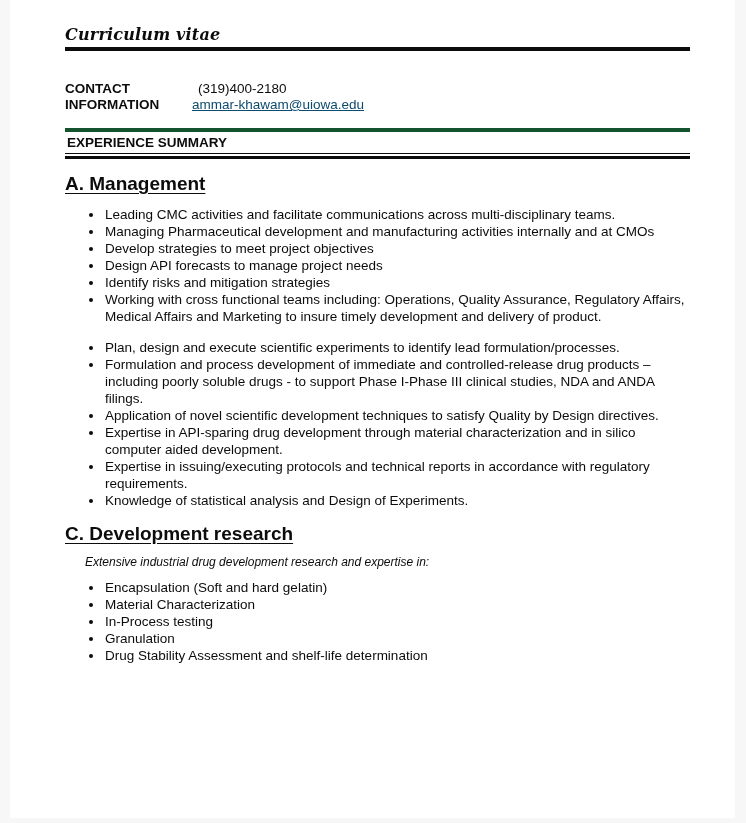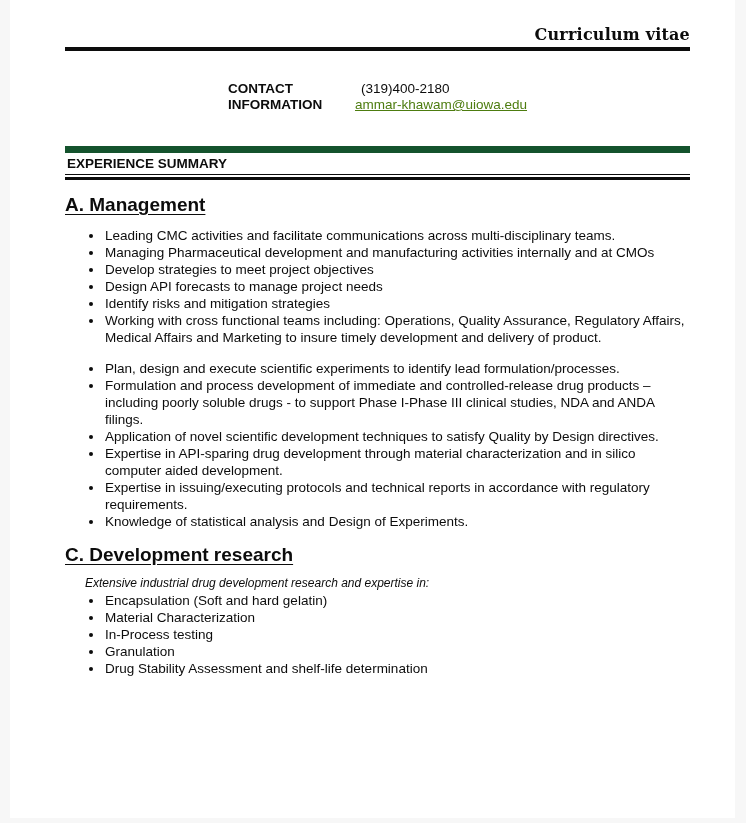--- a/index.html
+++ b/index.html
@@ -12,57 +12,57 @@
   }
   .page {
     position: absolute;
     left: 10px; top: 0;
     width: 725px; height: 818px;
     background: #ffffff;
     padding: 0 45px 0 55px;
   }
   .doc-title {
     padding-top: 25px;
-    text-align: right;
+    text-align: left;
     font-family: "DejaVu Serif", serif;
+    font-style: italic;
     font-weight: 700;
     font-size: 16px;
     letter-spacing: 0.2px;
   }
   .person-name {
     margin-top: 16px;
     font-size: 28px;
     font-weight: 700;
     letter-spacing: -0.5px;
   }
   .name-rule {
     margin-top: 3px;
     height: 4px;
     background: #0c0c0c;
   }
   .contact-row {
     margin-top: 30px;
     display: flex;
     font-size: 13.5px;
     line-height: 16px;
-    justify-content: center;
   }
   .contact-label {
     width: 127px;
     font-weight: 700;
     flex-shrink: 0;
   }
   .contact-values a {
-    color: #4d7c0f;
+    color: #0c4a6e;
     text-decoration: underline;
   }
   .contact-phone { padding-left: 6px; }
   .summary-header {
-    margin-top: 33px;
-    border-top: 7px solid #14532d;
+    margin-top: 15px;
+    border-top: 4px solid #14532d;
     border-bottom: 3px solid #0c0c0c;
     padding-bottom: 2px;
   }
   .summary-header .title-row {
     font-weight: 700;
     font-size: 13.5px;
     padding: 3px 0 3px 2px;
     border-bottom: 1px solid #0c0c0c;
   }
   .cv-section { margin-top: 14px; }
@@ -75,21 +75,21 @@
   .sec-intro {
     font-style: italic;
     font-size: 12px;
     margin: 9px 0 0 20px;
     line-height: 17px;
   }
   ul.bullets {
     list-style: none;
     margin: 11px 0 0 0;
   }
-  .cv-section ul.intro-follow { margin-top: 0; }
+  .cv-section ul.intro-follow { margin-top: 8px; }
   ul.bullets li {
     position: relative;
     padding-left: 40px;
     font-size: 13.5px;
     line-height: 17px;
   }
   ul.bullets li::before {
     content: "";
     position: absolute;
     left: 24px; top: 7px;

